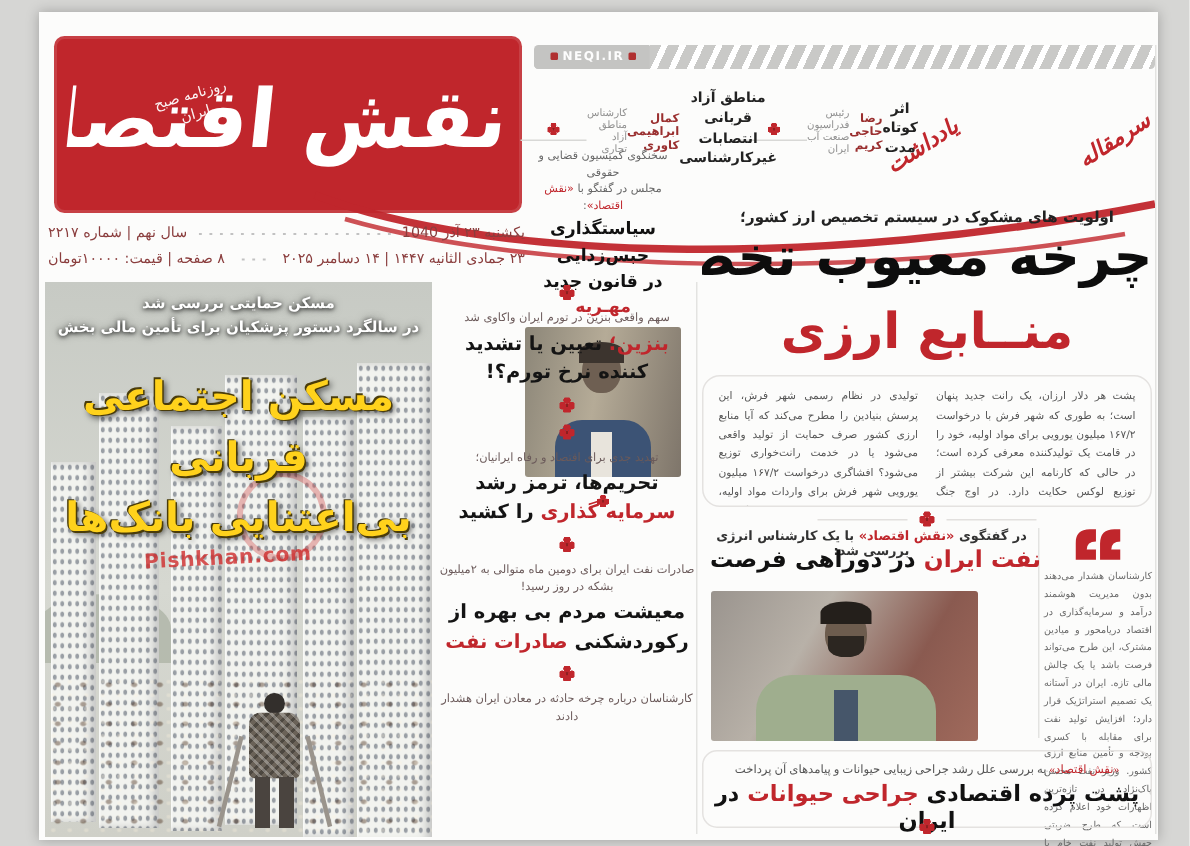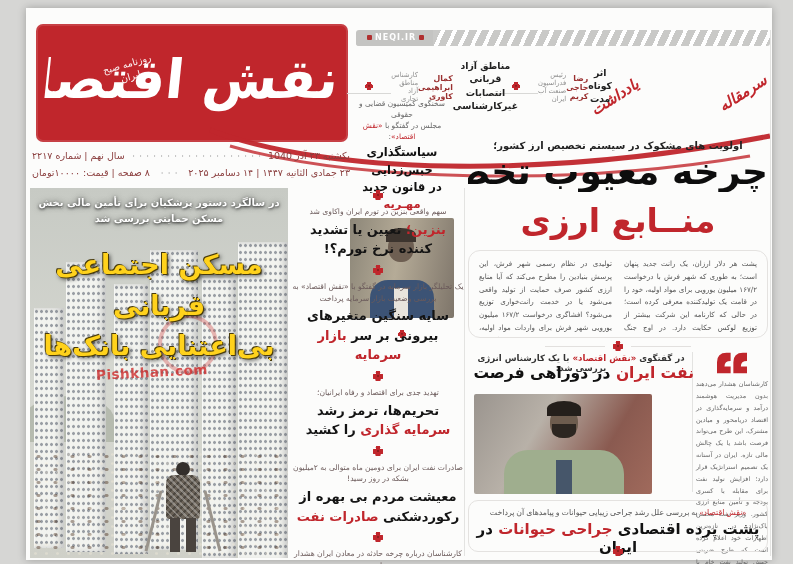--- a/index.html
+++ b/index.html
@@ -181,22 +181,22 @@
   <div class="abs bigphoto">
     <div class="hill"></div>
     <div class="tower" style="left:4px;top:120px;width:30px;height:240px;"></div>
     <div class="tower" style="left:36px;top:74px;width:40px;height:290px;"></div>
     <div class="tower" style="left:84px;top:96px;width:34px;height:270px;"></div>
     <div class="tower" style="left:120px;top:62px;width:48px;height:300px;"></div>
     <div class="tower" style="left:172px;top:90px;width:34px;height:280px;"></div>
     <div class="tower" style="left:208px;top:54px;width:50px;height:320px;"></div>
     <div class="ground"></div>
     <div class="bp-kicker">
+      <div>مسکن حمایتی بررسی شد</div>
       <div>در سالگرد دستور پزشکیان برای تأمین مالی بخش</div>
-      <div>مسکن حمایتی بررسی شد</div>
     </div>
     <div class="bp-title">
       <div>مسکن اجتماعی قربانی</div>
       <div>بی‌اعتنایی بانک‌ها</div>
     </div>
     <div class="bp-stamp"></div>
     <div class="bp-watermark">Pishkhan.com</div>
     <div class="man">
       <div class="crutch" style="left:4px;transform:rotate(14deg);"></div>
       <div class="crutch" style="right:4px;transform:rotate(-14deg);"></div>
@@ -207,24 +207,20 @@
     </div>
   </div>
 
   <div class="abs teasers">
     <span class="flw tz-div"></span>
     <div class="teaser">
       <div class="tz-kicker">سهم واقعی بنزین در تورم ایران واکاوی شد</div>
       <div class="tz-title"><span></span><span class="red">بنزین؛</span><span> تعیین یا تشدید کننده نرخ تورم؟!</span></div>
     </div>
     <span class="flw tz-div"></span>
-    <div class="teaser">
-      <div class="tz-kicker">یک تحلیلگر بازار سرمایه در گفتگو با «نقش اقتصاد» به بررسی وضعیت بازار سرمایه پرداخت</div>
-      <div class="tz-title"><span>سایه سنگین متغیرهای بیرونی بر سر </span><span class="red">بازار سرمایه</span><span></span></div>
-    </div>
     <span class="flw tz-div"></span>
     <div class="teaser">
       <div class="tz-kicker">تهدید جدی برای اقتصاد و رفاه ایرانیان؛</div>
       <div class="tz-title"><span>تحریم‌ها، ترمز رشد </span><span class="red">سرمایه گذاری</span><span> را کشید</span></div>
     </div>
     <span class="flw tz-div"></span>
     <div class="teaser">
       <div class="tz-kicker">صادرات نفت ایران برای دومین ماه متوالی به ۲میلیون بشکه در روز رسید!</div>
       <div class="tz-title"><span>معیشت مردم بی بهره از رکوردشکنی </span><span class="red">صادرات نفت</span><span></span></div>
     </div>

